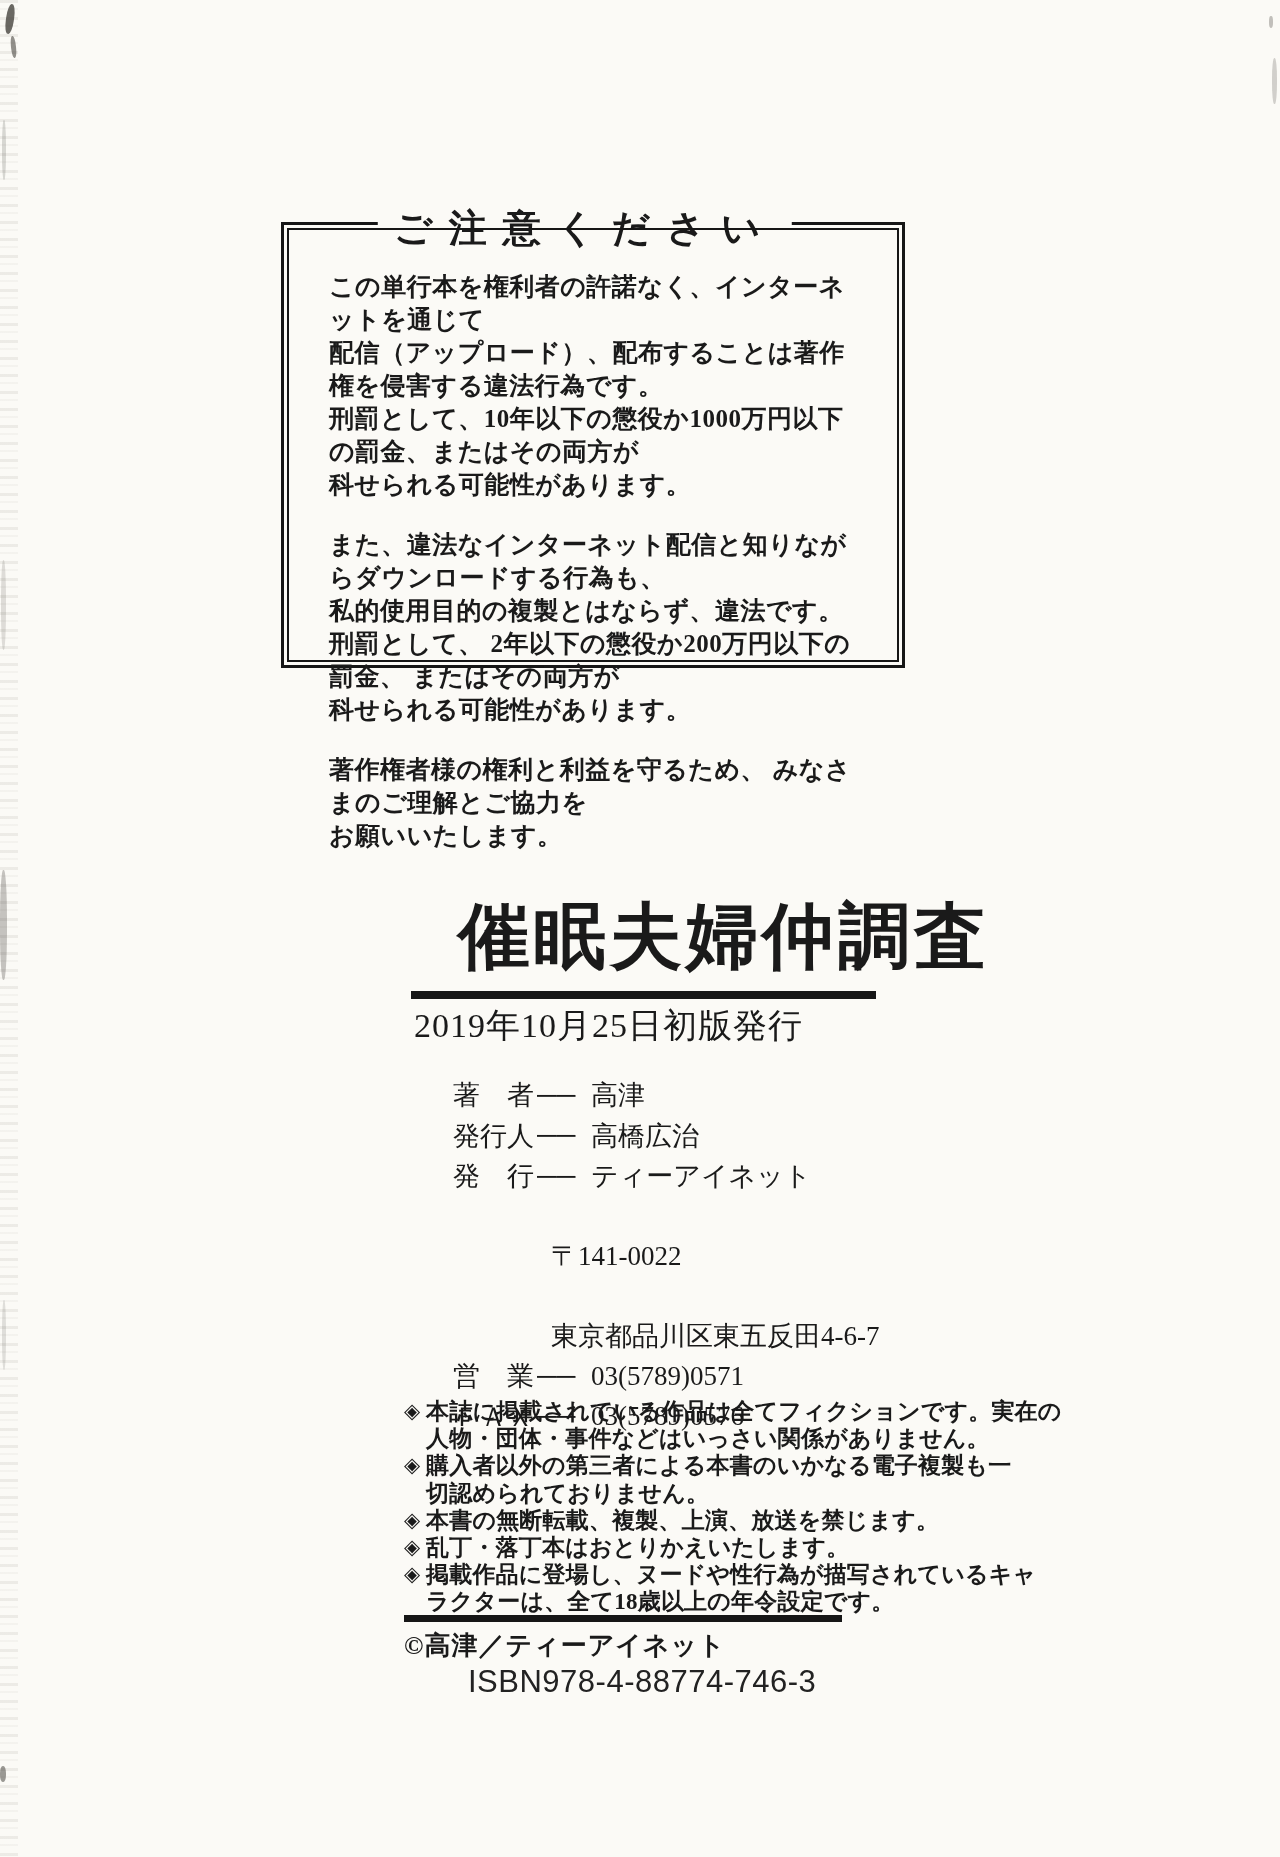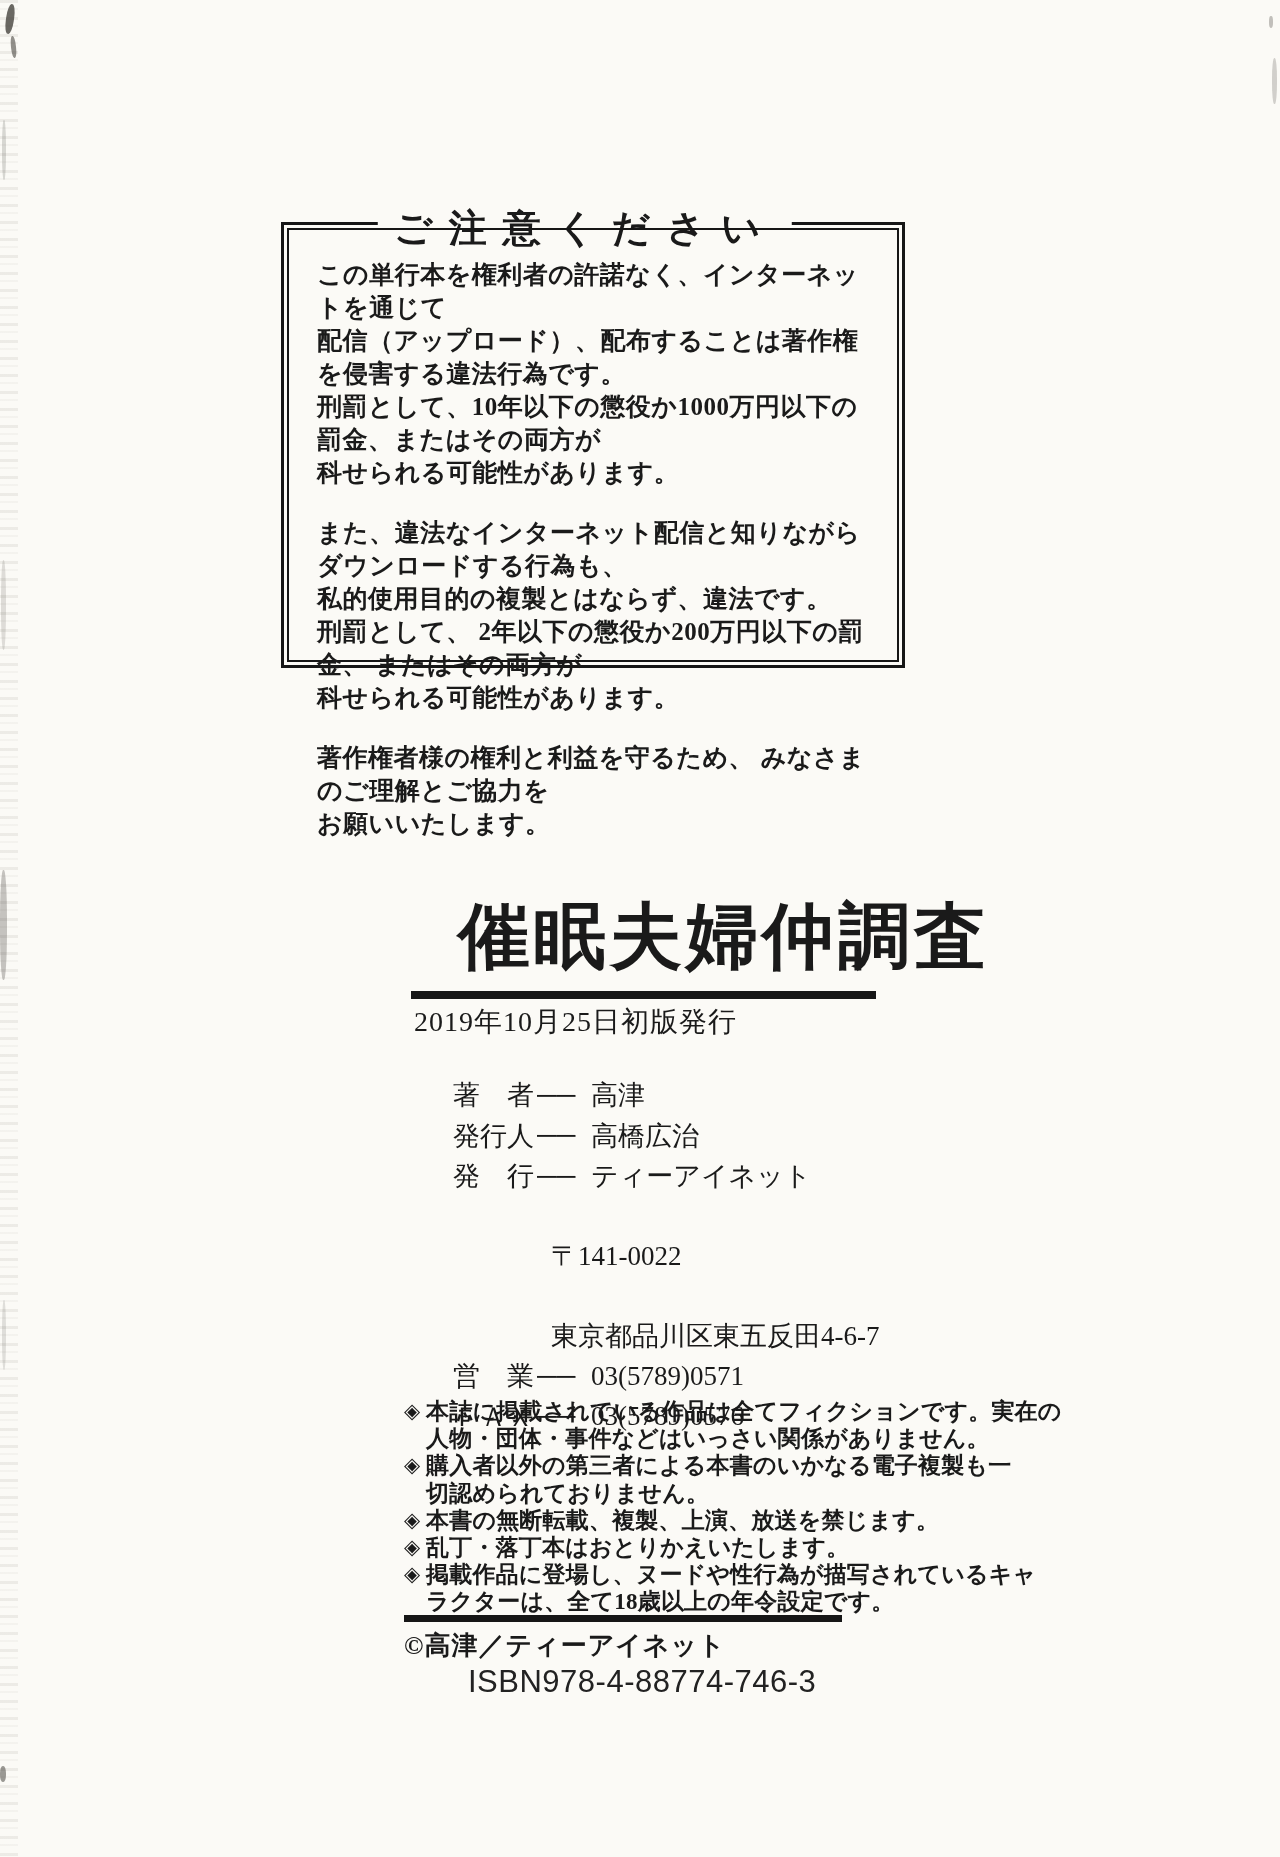--- a/index.html
+++ b/index.html
@@ -30,34 +30,34 @@
   .notice-inner{
     position:absolute;inset:3px;border:2px solid #161616;
     padding:24px 20px 0 24px;box-sizing:border-box;
   }
   .notice-title{
     position:absolute;top:-22px;left:50%;transform:translateX(calc(-50% - 8px));
     background:#fbfaf6;padding:0 16px;
     font-size:38px;font-weight:600;letter-spacing:16px;white-space:nowrap;
   }
   .notice-para{
-    margin:4px;font-size:25px;line-height:33px;font-weight:600;
+    margin:16px;font-size:25px;line-height:33px;font-weight:600;
     white-space:pre-line;letter-spacing:0.5px;
   }
   .notice-para + .notice-para{margin-top:27px;}
 
   
   .book-title{
     position:absolute;left:410px;top:900px;
     font-size:72px;font-weight:900;letter-spacing:4px;line-height:1.05;
     white-space:nowrap;
     margin-left:48px;
   }
   .title-rule{position:absolute;left:411px;top:991px;width:465px;height:8px;background:#161616;}
-  .edition{position:absolute;left:414px;top:1003px;font-size:28px;letter-spacing:1px;}
+  .edition{position:absolute;left:414px;top:1003px;font-size:34px;letter-spacing:1px;}
 
   
   .colophon{position:absolute;left:413px;top:1075px;font-size:27px;}
   .c-row{height:40.6px;display:flex;align-items:center;white-space:nowrap;margin-left:40px;}
   .c-label{display:inline-block;min-width:84px;}
   .c-dash{display:inline-block;width:54px;overflow:hidden;}
   .c-value{display:inline-block;}
   .c-addr{margin-left:138px;margin-top:39px;}
 
   

